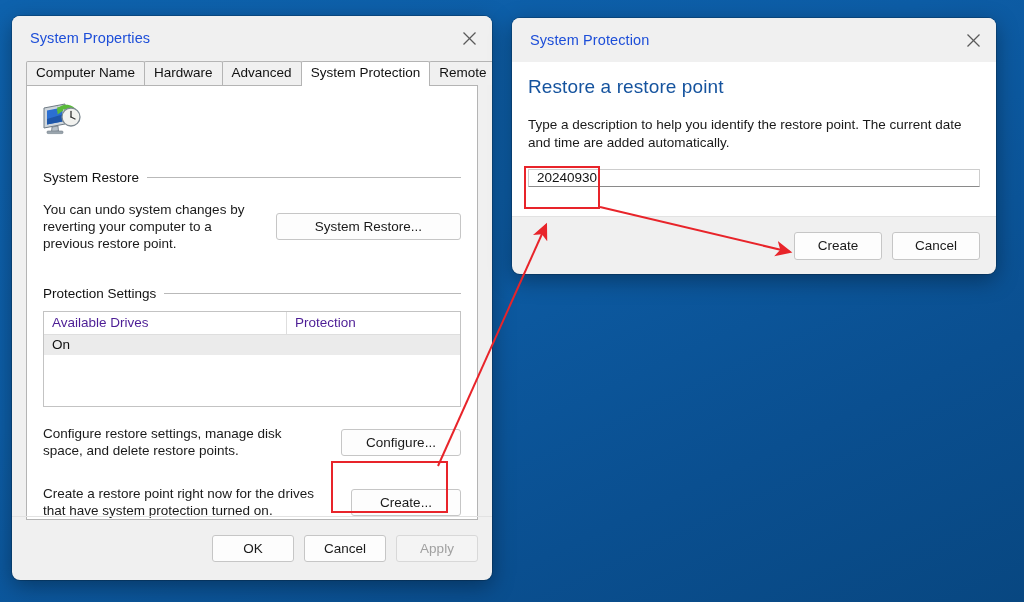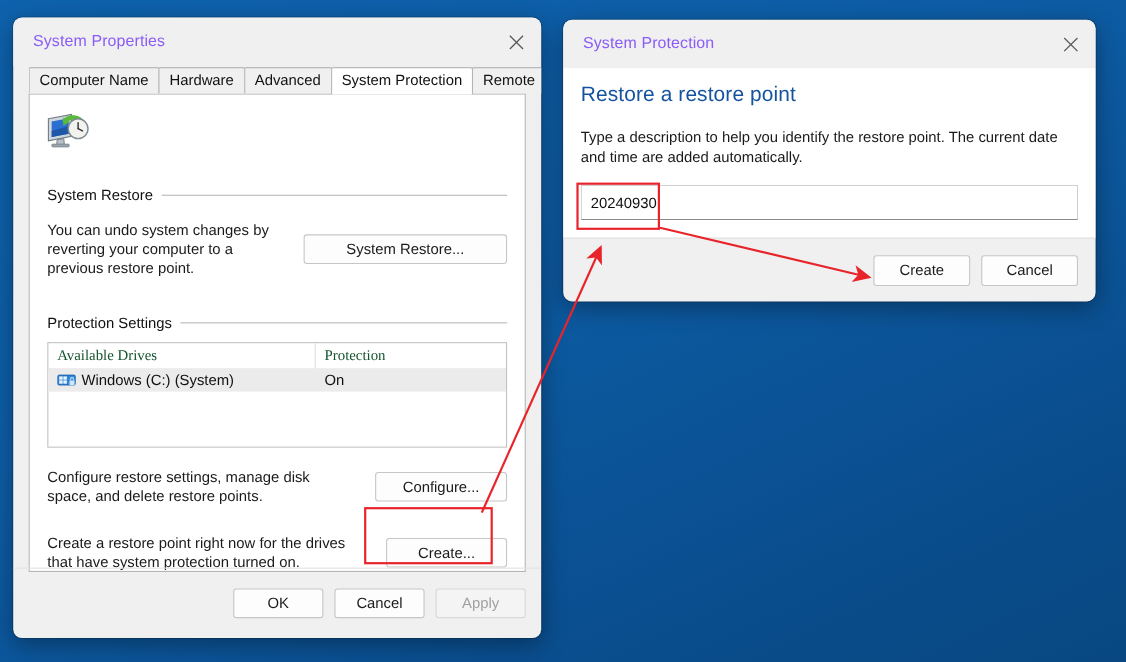--- a/index.html
+++ b/index.html
@@ -28,21 +28,21 @@
   }
   .titlebar {
     height: 44px;
     background: #f0f0f0;
     display: flex;
     align-items: center;
     position: relative;
   }
   .titlebar .title {
     font-size: 14.5px;
-    color: #8b5cf6;
+    color: #1d4ed8;
     padding-left: 18px;
     letter-spacing: .1px;
   }
   .closebtn {
     position: absolute;
     right: 0; top: 0;
     width: 46px; height: 44px;
     display: flex; align-items: center; justify-content: center;
     color: #5a5a5a;
   }
@@ -135,23 +135,22 @@
   .table {
     border: 1px solid #c3c3c3;
     background: #fff;
     height: 96px;
     box-sizing: border-box;
     font-size: 13.5px;
   }
   .thead { display: flex; border-bottom: 1px solid #dedede; }
   .th {
     padding: 3px 0 4px 8px;
-    color: #14532d;
-    box-sizing: border-box;
-    font-family: Liberation Serif, serif;
+    color: #4c1d95;
+    box-sizing: border-box;
   }
   .th.c1 { width: 243px; border-right: 1px solid #dedede; }
   .th.c2 { flex: 1; }
   .trow { display: flex; background: #ebebeb; }
   .td {
     padding: 2px 0 3px 8px;
     color: #111;
     box-sizing: border-box;
     display: flex; align-items: center; gap: 5px;
   }
@@ -193,21 +192,21 @@
     letter-spacing: .1px;
   }
   .explain {
     font-size: 13.5px;
     color: #1a1a1a;
     line-height: 18px;
     margin-bottom: 16px;
   }
   .textfield {
     width: 100%;
-    height: 32px;
+    height: 18px;
     box-sizing: border-box;
     border: 1px solid #cdcdcd;
     border-bottom: 1px solid #8a8a8a;
     background: #fff;
     font-family: "Liberation Sans", sans-serif;
     font-size: 13.5px;
     color: #111;
     padding: 0 8px;
     border-radius: 1px;
     outline: none;
@@ -294,34 +293,20 @@
         <span>Protection Settings</span>
         <span class="rule"></span>
       </div>
 
       <div class="table" style="margin-top:10px;">
         <div class="thead">
           <div class="th c1">Available Drives</div>
           <div class="th c2">Protection</div>
         </div>
         <div class="trow">
-          <div class="td c1">
-            <span class="icon-drive">
-              <svg width="17" height="15" viewBox="0 0 17 15" aria-hidden="true">
-                <rect x="0.5" y="3" width="16" height="9" rx="1.2" fill="#2f83d6" stroke="#1c5fa6" stroke-width=".8"></rect>
-                <rect x="1.8" y="4.2" width="3.2" height="3" fill="#eaf3fb"></rect>
-                <rect x="5.6" y="4.2" width="3.2" height="3" fill="#eaf3fb"></rect>
-                <rect x="1.8" y="7.8" width="3.2" height="3" fill="#eaf3fb"></rect>
-                <rect x="5.6" y="7.8" width="3.2" height="3" fill="#eaf3fb"></rect>
-                <path d="M11.5 6.5 a2 2 0 0 1 4 0 v1.4 h-1.3 V6.5 a.7 .7 0 0 0 -1.4 0 v1.4 h-1.3 Z" fill="#9fd4f7"></path>
-                <rect x="11.2" y="7.8" width="4.6" height="4.6" rx=".8" fill="#cfe9fb" stroke="#7fb6e0" stroke-width=".7"></rect>
-              </svg>
-            </span>
-            <span>Windows (C:) (System)</span>
-          </div>
           <div class="td c2">On</div>
         </div>
       </div>
 
       <div class="row" style="margin-top:18px;">
         <div class="desc" style="max-width:275px;">Configure restore settings, manage disk space, and delete restore points.</div>
         <button class="btn" style="min-width:120px;">Configure...</button>
       </div>
 
       <div class="row" style="margin-top:26px;">

